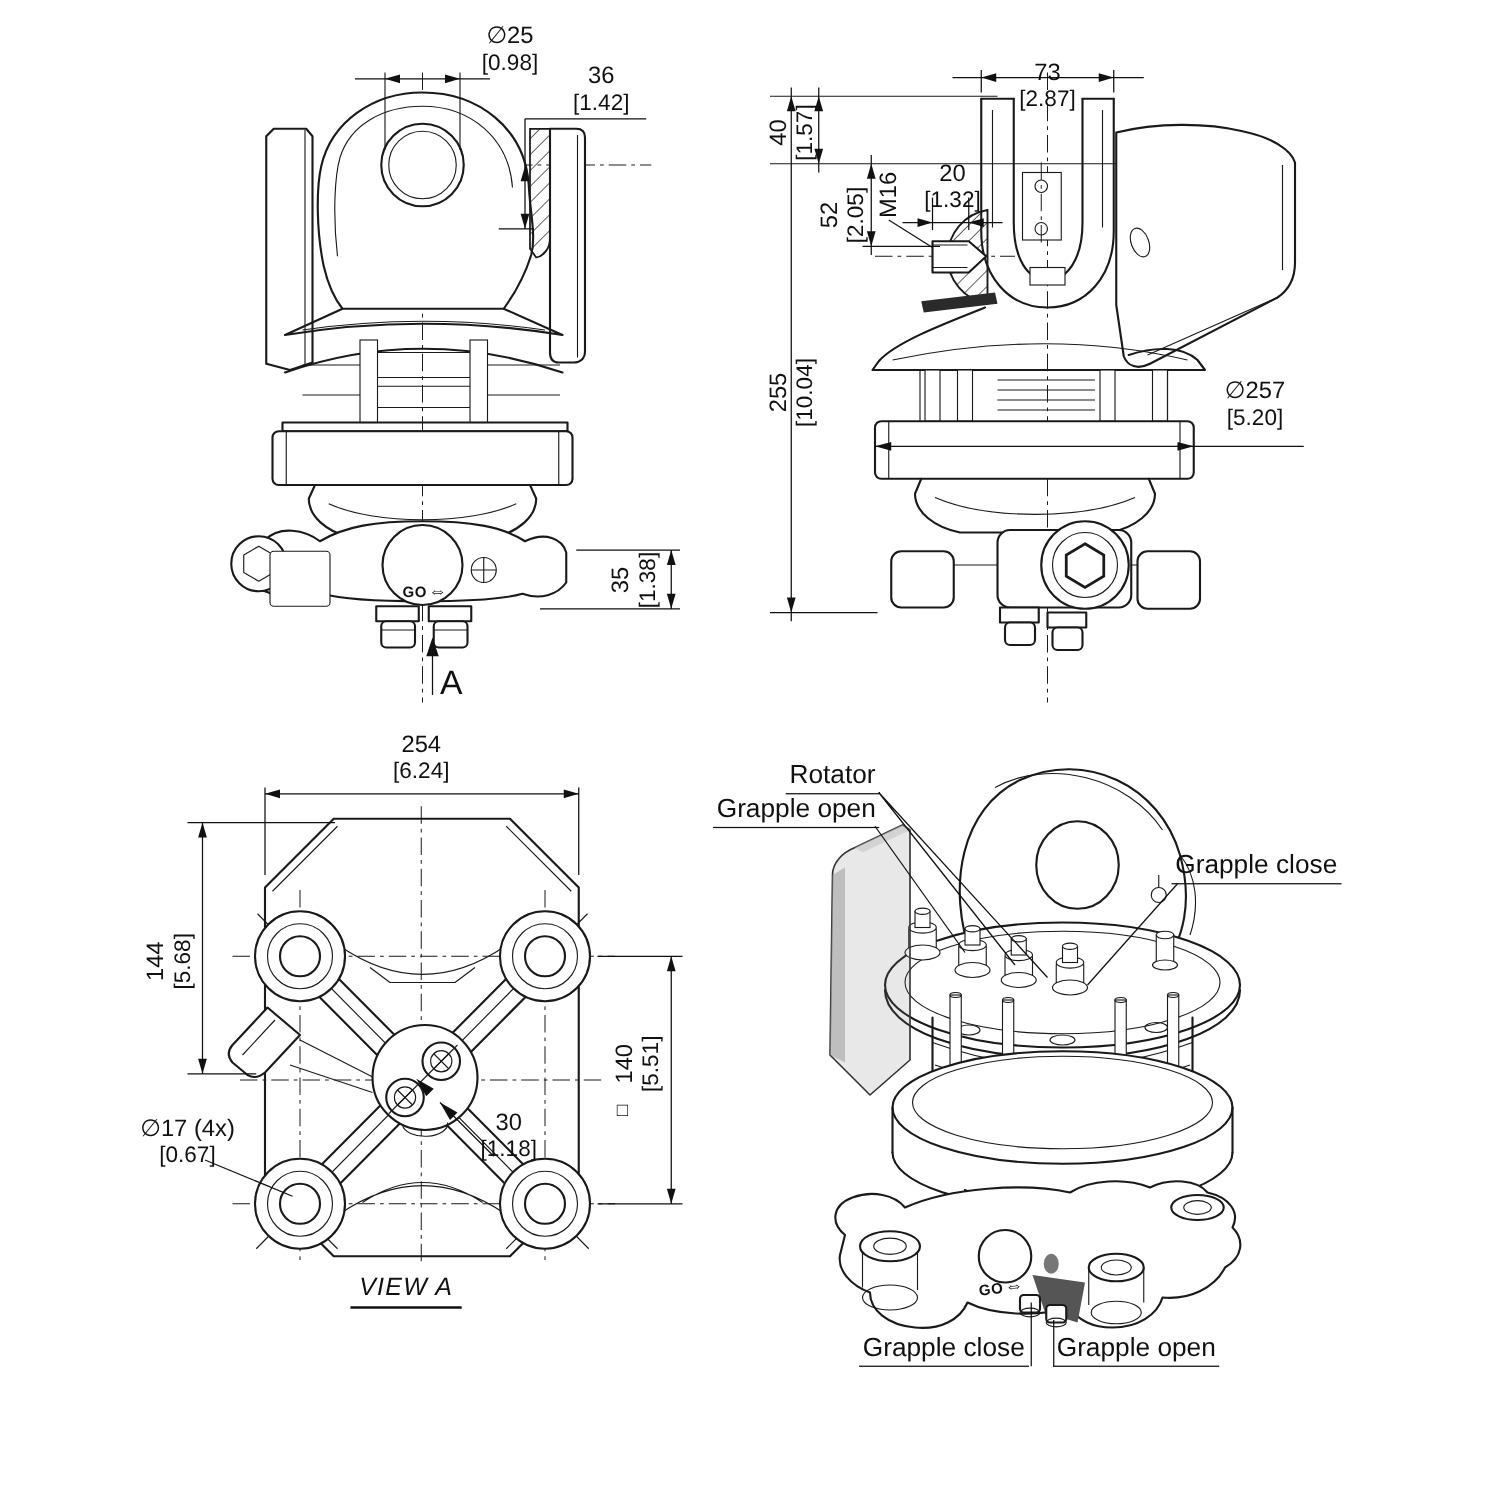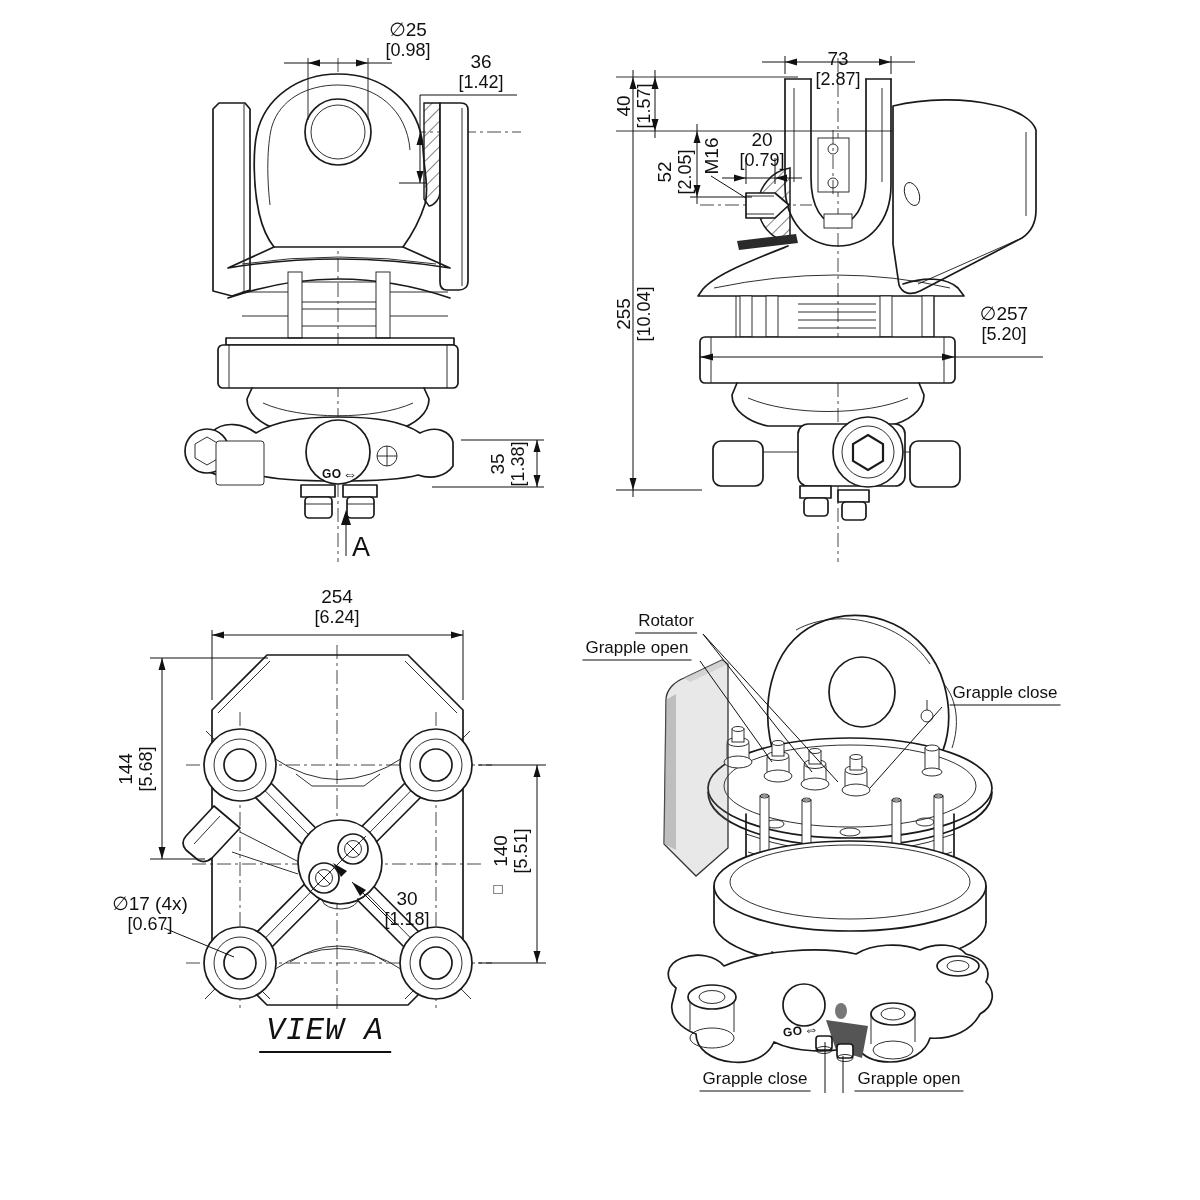--- a/index.html
+++ b/index.html
@@ -11,24 +11,24 @@
   .tn{fill:none;stroke:#1a1a1a;stroke-width:0.9;stroke-linejoin:round;}
   .tf{fill:#ffffff;stroke:#1a1a1a;stroke-width:0.9;}
   .cl{fill:none;stroke:#1a1a1a;stroke-width:0.8;stroke-dasharray:14 4 3 4;}
   .dm{fill:none;stroke:#111;stroke-width:1;}
   .ah{fill:#111;stroke:none;}
   .dim{position:absolute;transform:translate(-50%,-50%);text-align:center;font-size:19px;
        line-height:1.1;white-space:nowrap;}
   .dim .a{font-size:18px;}
   .vert{transform:translate(-50%,-50%) rotate(-90deg);}
   .bigA{position:absolute;transform:translate(-50%,-50%);font-size:27px;}
-  .note{position:absolute;transform:translate(-50%,-50%);font-size:17px;white-space:nowrap;
+  .note{position:absolute;transform:translate(-50%,-50%);font-size:21px;white-space:nowrap;
         border-bottom:1.5px solid #111;padding:0 3px 2px;}
-  .vtitle{position:absolute;transform:translate(-50%,-50%);font-size:31px;font-style:italic;
-        border-bottom:2px solid #111;padding:0 7px 3px;letter-spacing:1px;white-space:nowrap;font-family:Liberation Mono, monospace;}
+  .vtitle{position:absolute;transform:translate(-50%,-50%);font-size:20px;font-style:italic;
+        border-bottom:2px solid #111;padding:0 7px 3px;letter-spacing:1px;white-space:nowrap;}
   .go{position:absolute;transform:translate(-50%,-50%);display:flex;align-items:center;gap:1px;
       font-size:12px;font-weight:bold;letter-spacing:.5px;}
   .go .goarr{font-size:15px;font-weight:normal;line-height:1;}
   .sq{position:absolute;transform:translate(-50%,-50%);font-size:15px;}
 </style>
 </head>
 <body>
 
 <div class="canvas">
 
@@ -344,21 +344,21 @@
 </div>
 <div class="dim vert" style="left:675px;top:172px;">
   <div class="v">52</div>
   <div class="a">[2.05]</div>
 </div>
 <div class="dim vert" style="left:712px;top:156px;">
   <div class="v">M16</div>
 </div>
 <div class="dim" style="left:762px;top:150px;">
   <div class="v">20</div>
-  <div class="a">[0.79]</div>
+  <div class="a">[1.32]</div>
 </div>
 <div class="dim vert" style="left:634px;top:314px;">
   <div class="v">255</div>
   <div class="a">[10.04]</div>
 </div>
 <div class="dim" style="left:1004px;top:324px;">
   <div class="v">∅257</div>
   <div class="a">[5.20]</div>
 </div>
 

